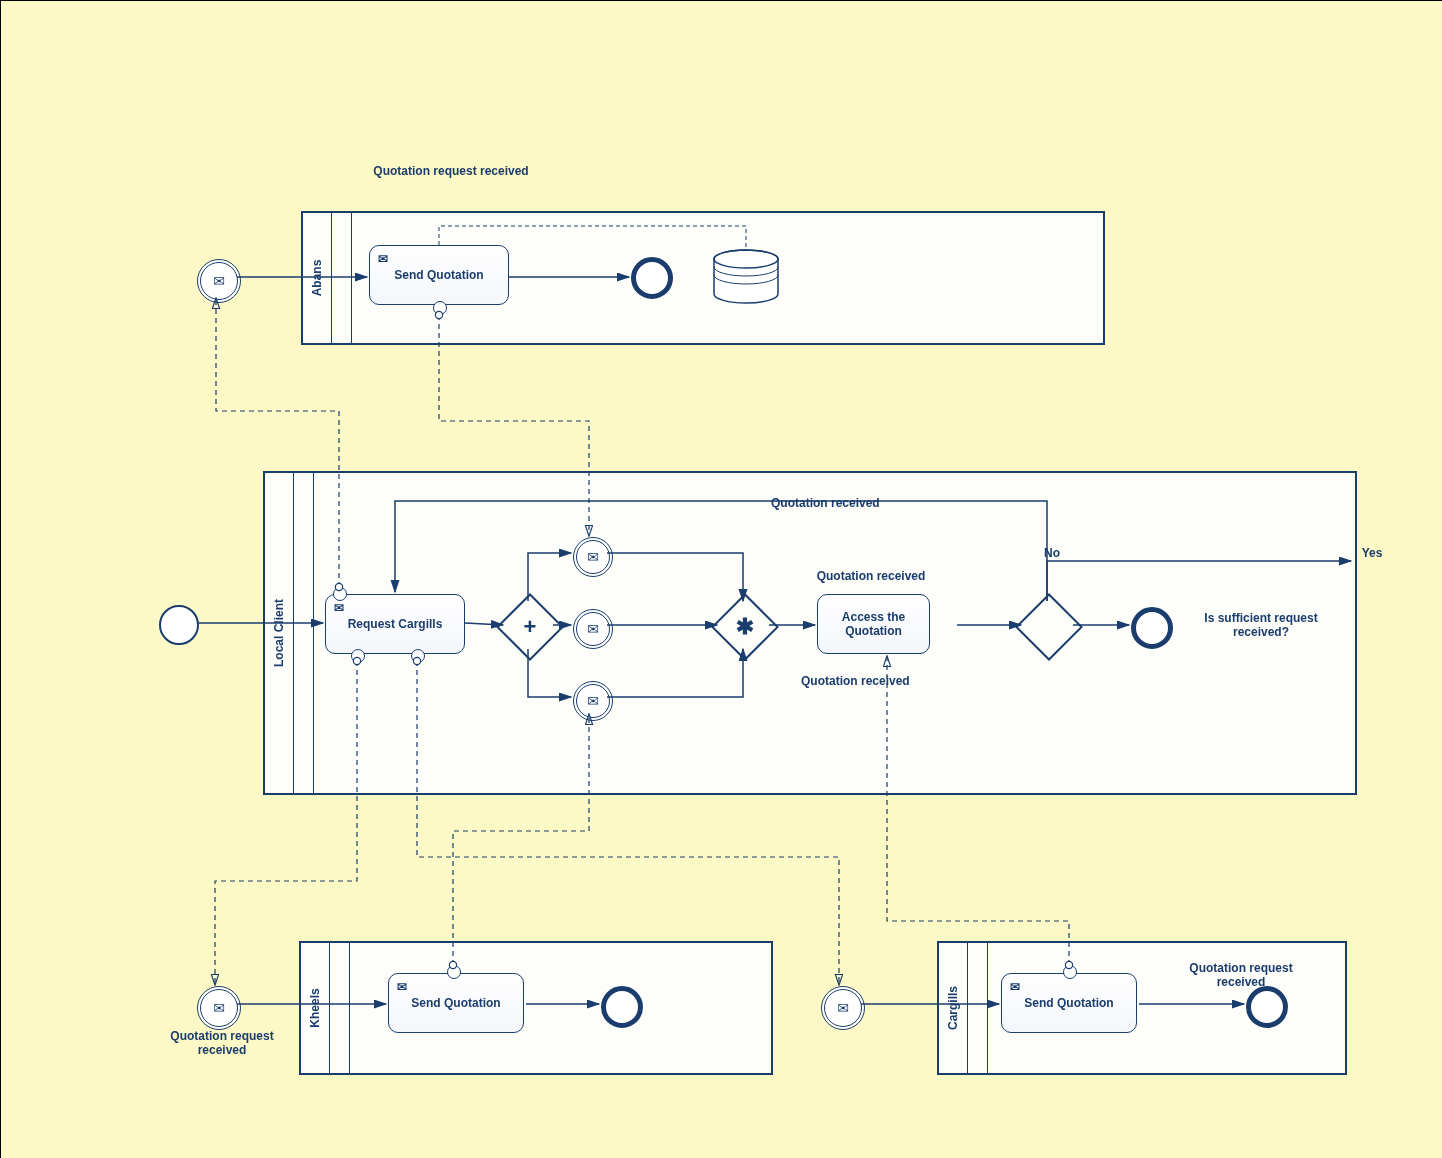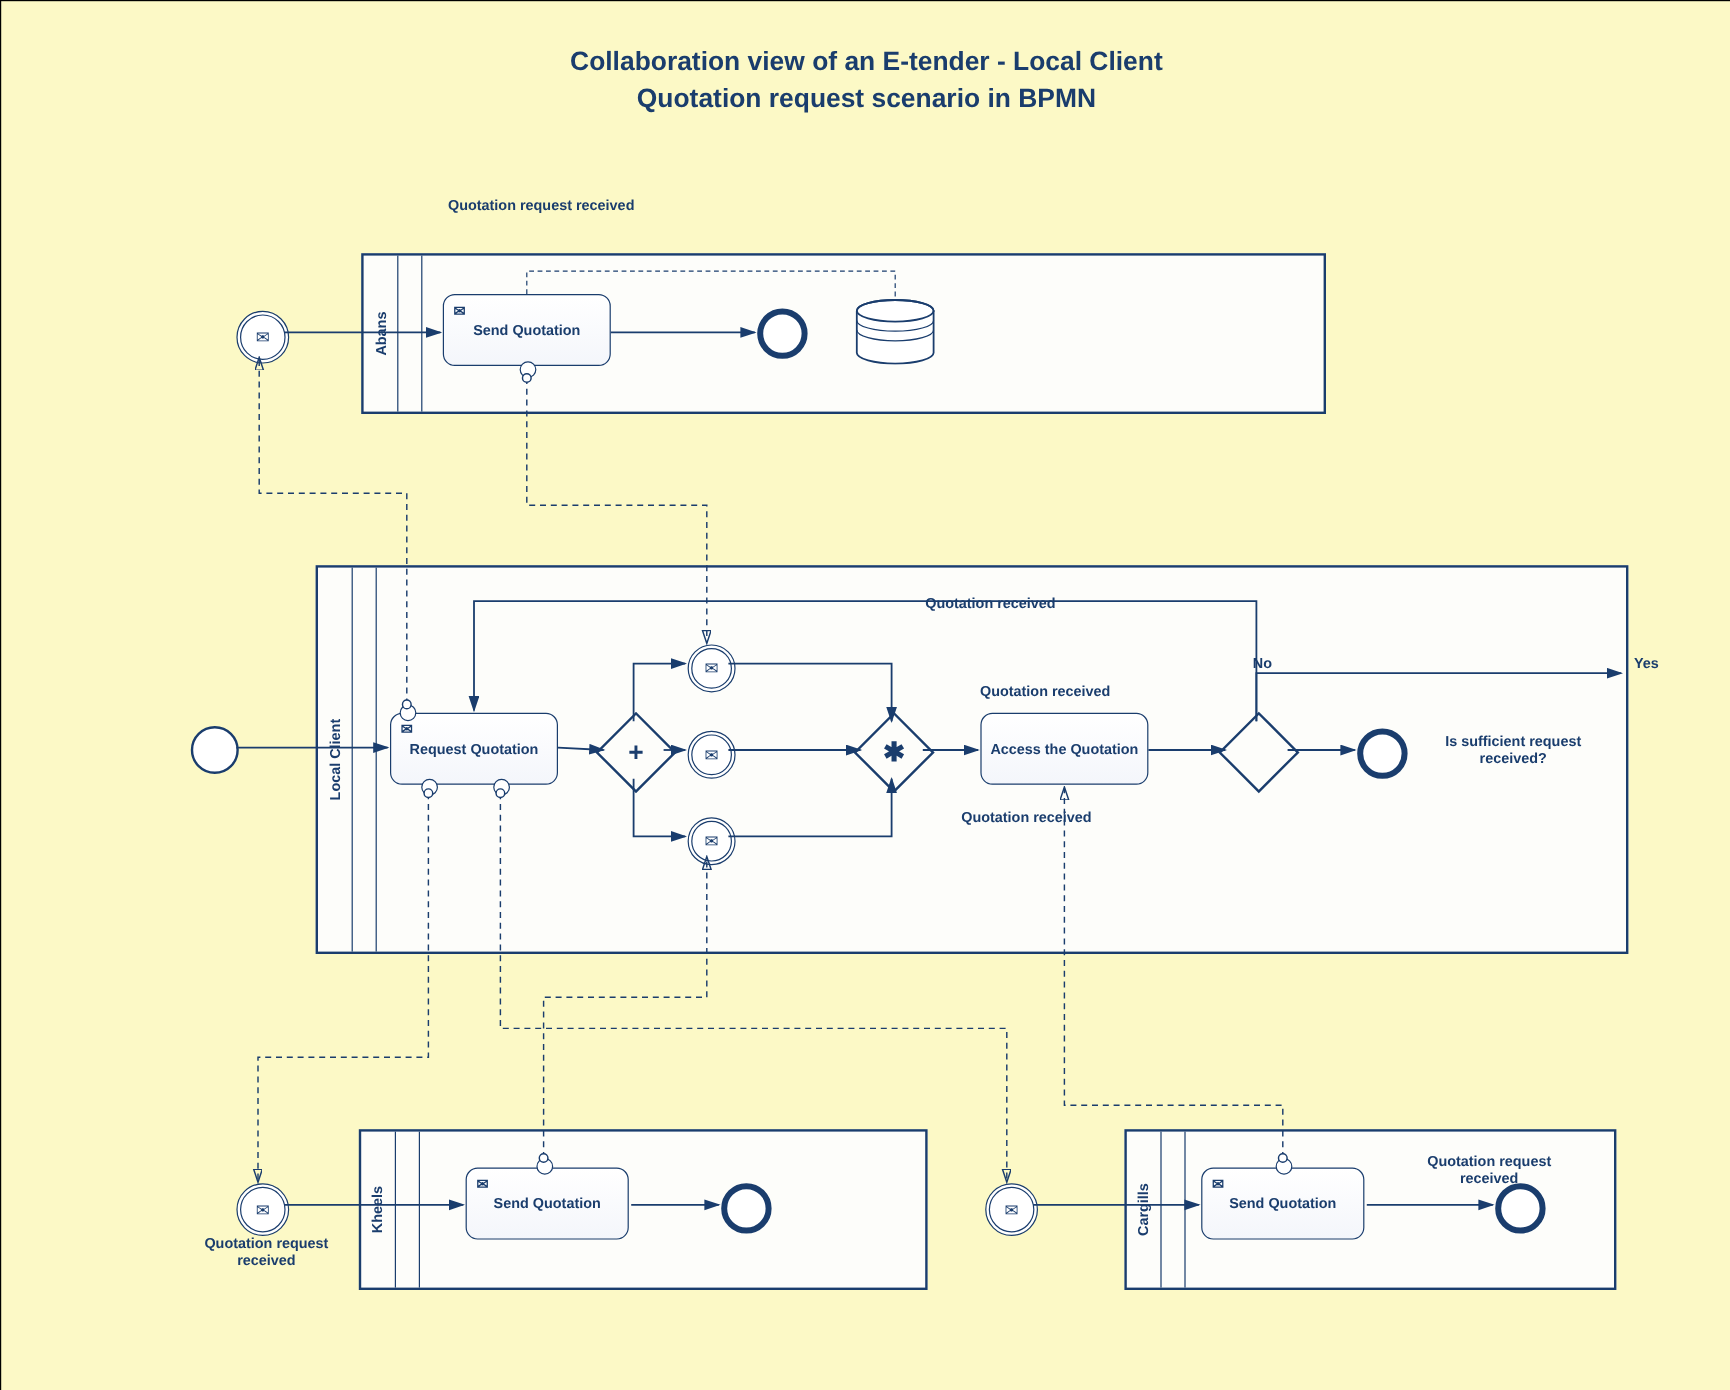--- a/index.html
+++ b/index.html
@@ -142,24 +142,20 @@
     width: 1442px;
     height: 1158px;
     pointer-events: none;
   }
 </style>
 </head>
 <body>
 
 <div class="canvas">
 
-  <div class="title">
-    <span>Collaboration view of an E-tender - Local Client</span><br>
-    <span>Quotation request scenario in BPMN</span>
-  </div>
 
   <div class="pool" style="left:300px; top:210px; width:800px; height:130px;">
     <div class="pool-label">
         <span>Abans</span>
       </div>
     <div class="lane-sep"></div>
   </div>
 
   <div class="pool" style="left:262px; top:470px; width:1090px; height:320px;">
     <div class="pool-label">
@@ -202,21 +198,21 @@
       <ellipse cx="35" cy="10" rx="32" ry="9" fill="none" stroke="#1a3d6d" stroke-width="1.5"></ellipse>
       <path d="M 3 18 A 32 9 0 0 0 67 18" fill="none" stroke="#1a3d6d" stroke-width="1"></path>
       <path d="M 3 26 A 32 9 0 0 0 67 26" fill="none" stroke="#1a3d6d" stroke-width="1"></path>
     </svg>
   </div>
 
   <div class="event thin" style="left:158px; top:604px; width:36px; height:36px;"></div>
 
   <div class="task" style="left:324px; top:593px; width:140px; height:60px;">
     <span class="envelope-icon">✉</span>
-    <span>Request Quotation</span>
+    <span>Request Cargills</span>
   </div>
   <div class="small-circle" style="left:332px; top:586px;"></div>
   <div class="small-circle" style="left:350px; top:648px;"></div>
   <div class="small-circle" style="left:410px; top:648px;"></div>
 
   <div class="gateway" style="left:505px; top:602px;">
     <div class="gateway-inner">+</div>
   </div>
 
   <div class="event double" style="left:572px; top:536px; width:32px; height:32px;">
@@ -226,21 +222,21 @@
     <span class="msg">✉</span>
   </div>
   <div class="event double" style="left:572px; top:680px; width:32px; height:32px;">
     <span class="msg">✉</span>
   </div>
 
   <div class="gateway" style="left:720px; top:602px;">
     <div class="gateway-inner">✱</div>
   </div>
 
-  <div class="task" style="left:816px; top:593px; width:140px; height:60px;">
+  <div class="task" style="left:816px; top:593px; width:113px; height:60px;">
     <span>Access the Quotation</span>
   </div>
 
   <div class="gateway" style="left:1024px; top:602px;">
     <div class="gateway-inner"></div>
   </div>
 
   <div class="event thick" style="left:1130px; top:606px; width:32px; height:32px;"></div>
 
   <div class="label" style="left:770px; top:495px; width:140px; text-align:left;">Quotation received</div>

